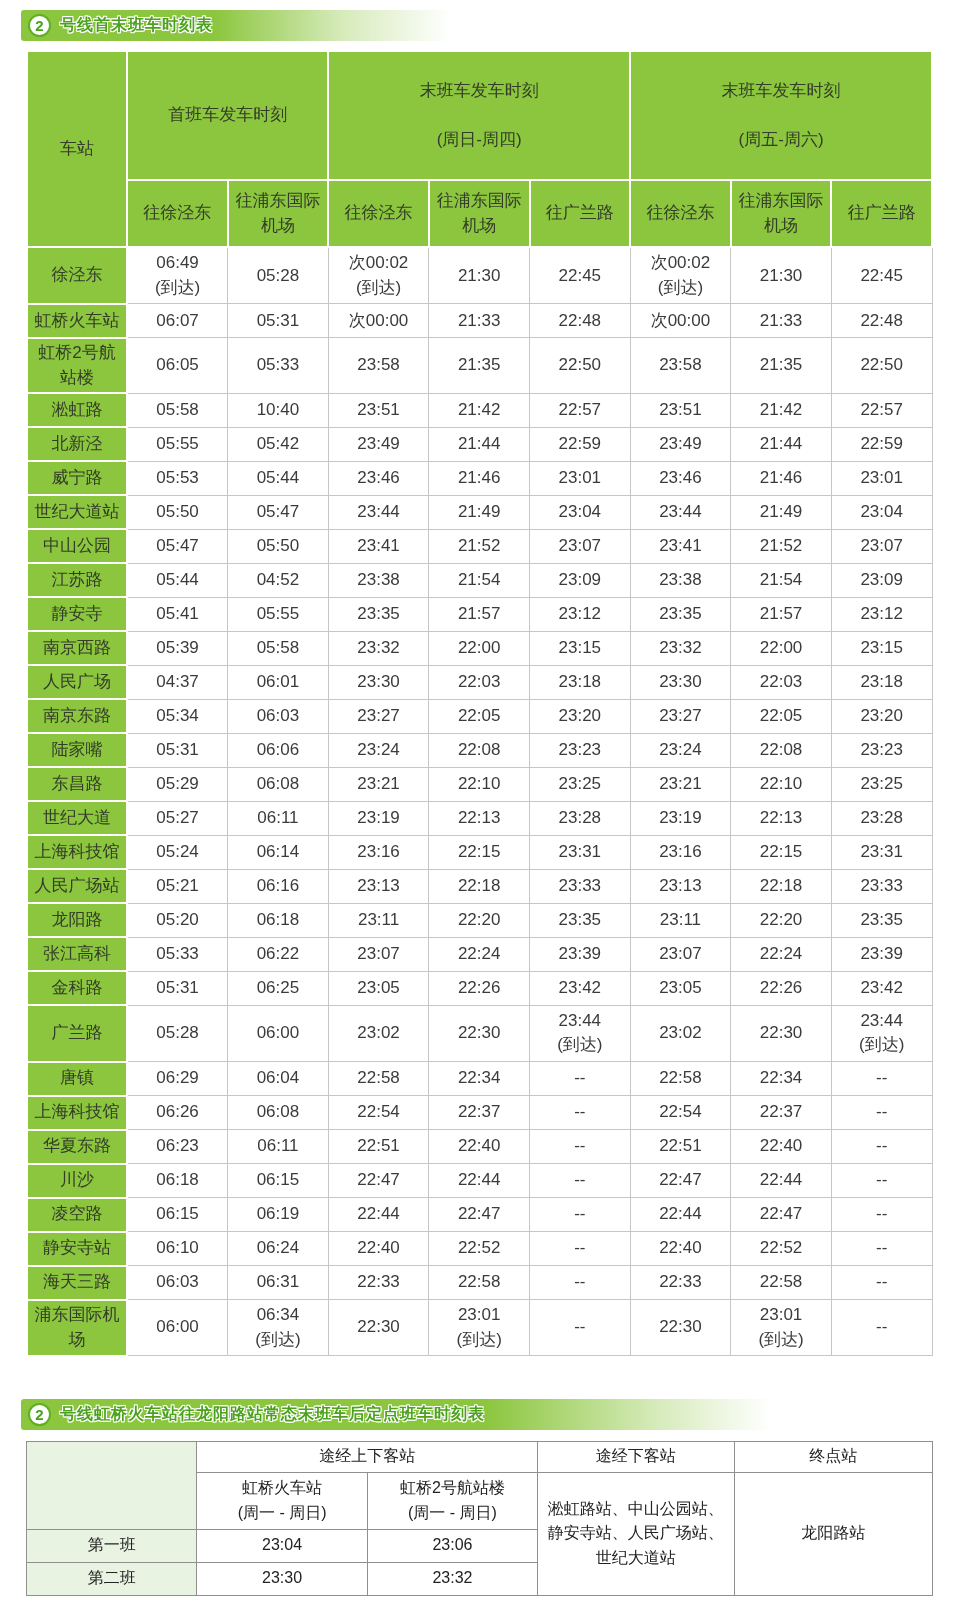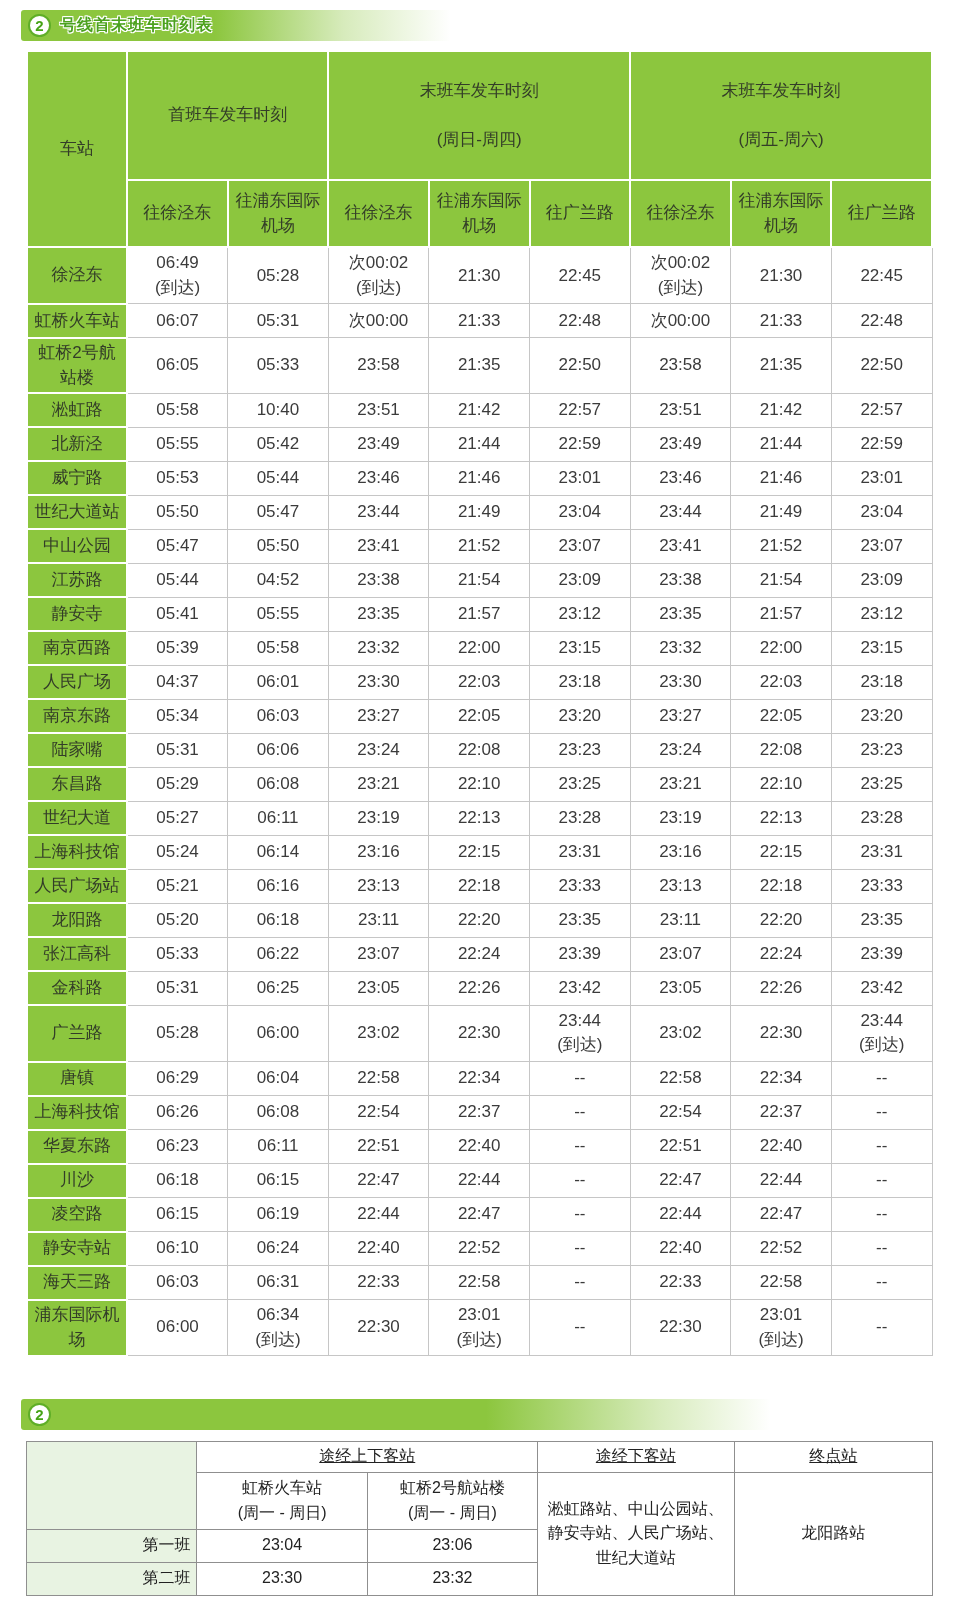--- a/index.html
+++ b/index.html
@@ -35,22 +35,22 @@
     height:34px;padding:3px 1px;}
   table.main .green{background:var(--green);border:2px solid #ffffff;color:var(--green-cell-text);
     font-size:17px;padding:2px 2px;}
   table.main tr.h1 th{height:55px;}
   table.main tr.h2 th{height:67px;}
 
   table.shuttle{border-collapse:collapse;width:100%;table-layout:fixed;}
   table.shuttle th,table.shuttle td{border:1px solid var(--border-dark);text-align:center;
     vertical-align:middle;font-weight:normal;font-size:16px;color:#222;
     white-space:pre-line;line-height:1.55;padding:2px 6px;}
-  table.shuttle .tint{background:var(--tint);text-align:right;}
-  table.shuttle tr.sh1 th{height:31px;text-decoration:underline;}
+  table.shuttle .tint{background:var(--tint);}
+  table.shuttle tr.sh1 th{height:31px;}
   table.shuttle tr.sh2 td{height:57px;}
   table.shuttle tr.srow td{height:33px;}
 </style>
 </head>
 <body>
 
 <div class="page">
 
   <div class="title-bar t1">
     <span class="num-circle">2</span>
@@ -432,20 +432,21 @@
           <td>22:30</td>
           <td>23:01
 (到达)</td>
           <td>--</td>
         </tr>
       </tbody>
   </table>
 
   <div class="title-bar t2">
     <span class="num-circle">2</span>
+    <span class="title-text">号线虹桥火车站往龙阳路站常态末班车后定点班车时刻表</span>
   </div>
 
   <table class="shuttle">
     <colgroup>
       <col style="width:170px;">
         <col style="width:170px;">
         <col style="width:170px;">
       <col style="width:196px;">
         <col style="width:198px;">
     </colgroup>

